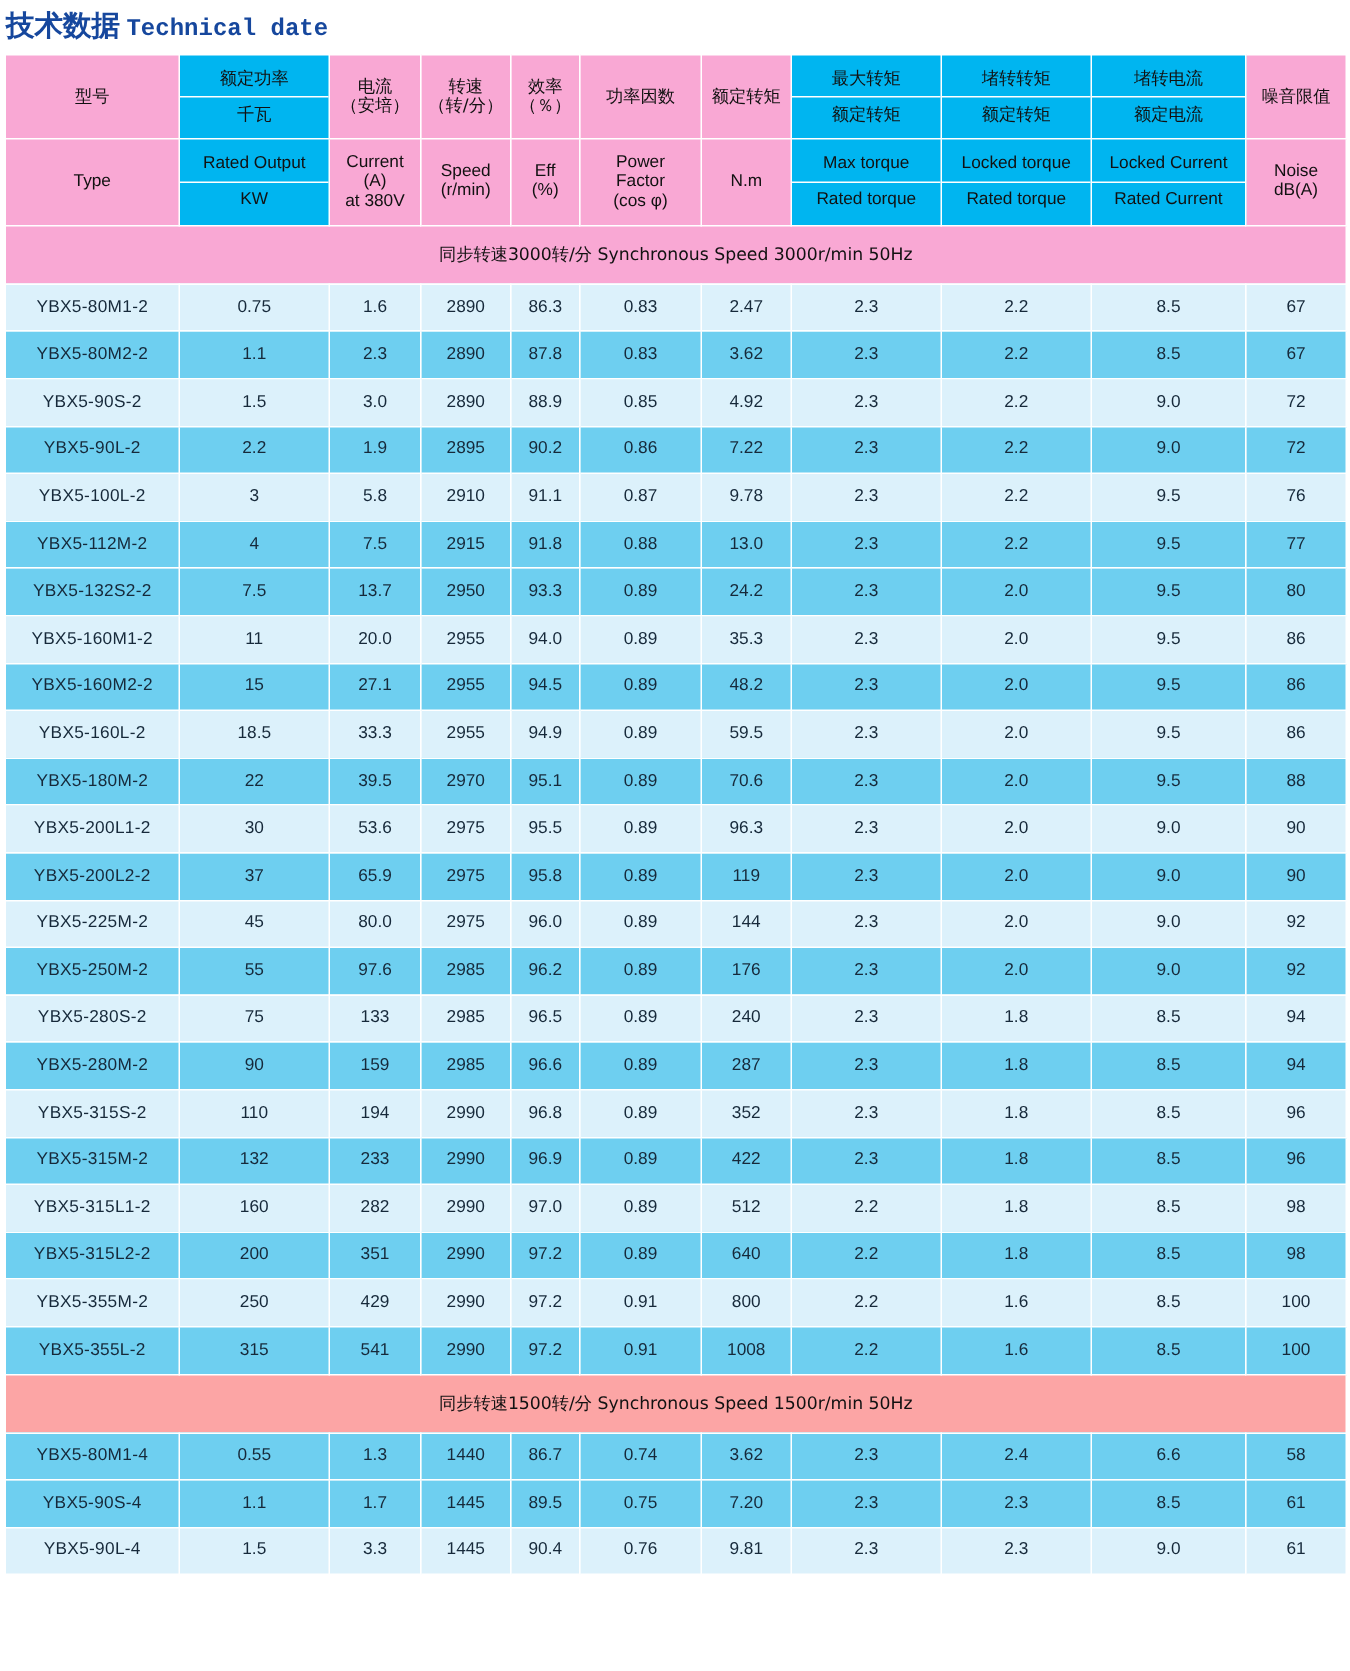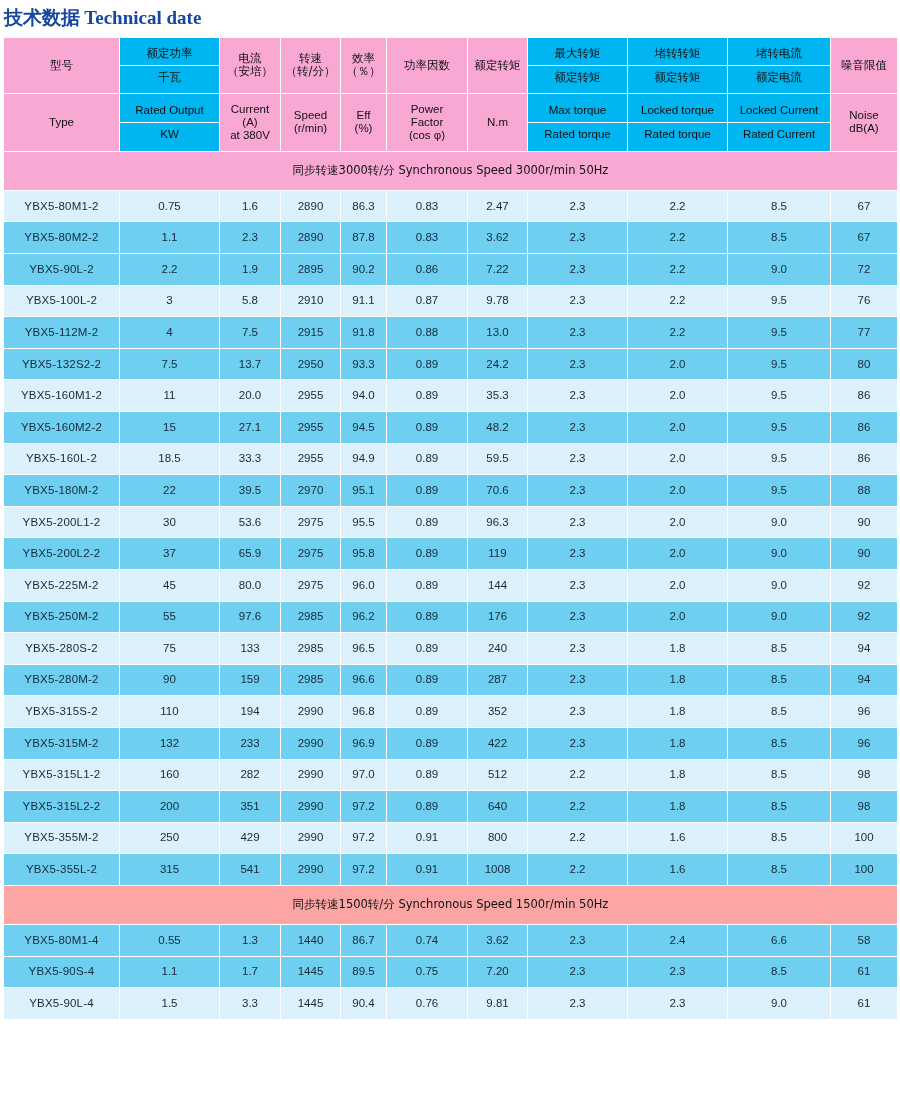--- a/index.html
+++ b/index.html
@@ -26,21 +26,21 @@
   .page-title {
     font-size: 15.5px;
     font-weight: bold;
     color: #16479D;
     letter-spacing: 0px;
     padding: 8px 0 7px 4px;
     line-height: 1.1;
     white-space: nowrap;
   }
   .page-title .cn { font-family: Liberation Mono, monospace; font-size: 19px; }
-  .page-title .en { font-family: Liberation Serif, serif; font-size: 19px; }
+  .page-title .en { font-family: Liberation Mono, monospace; font-size: 16px; }
 
   
   table.spec {
     border-collapse: collapse;
     table-layout: fixed;
     width: 894px;
     margin-left: 3px;
     font-size: 11px;
   }
   table.spec td, table.spec th {
@@ -249,20 +249,33 @@
           <td>2.3</td>
           <td>2890</td>
           <td>87.8</td>
           <td>0.83</td>
           <td>3.62</td>
           <td>2.3</td>
           <td>2.2</td>
           <td>8.5</td>
           <td>67</td>
         </tr>
+        <tr class="data-row row-light">
+          <td class="model">YBX5-90S-2</td>
+          <td>1.5</td>
+          <td>3.0</td>
+          <td>2890</td>
+          <td>88.9</td>
+          <td>0.85</td>
+          <td>4.92</td>
+          <td>2.3</td>
+          <td>2.2</td>
+          <td>9.0</td>
+          <td>72</td>
+        </tr>
         <tr class="data-row row-dark">
           <td class="model">YBX5-90L-2</td>
           <td>2.2</td>
           <td>1.9</td>
           <td>2895</td>
           <td>90.2</td>
           <td>0.86</td>
           <td>7.22</td>
           <td>2.3</td>
           <td>2.2</td>

